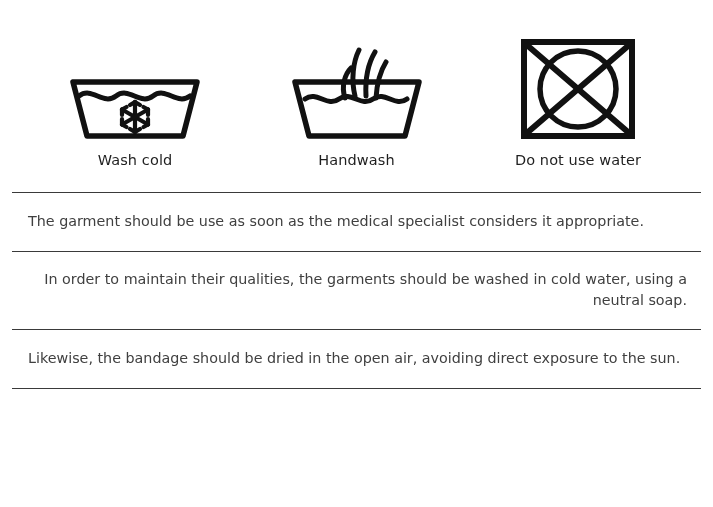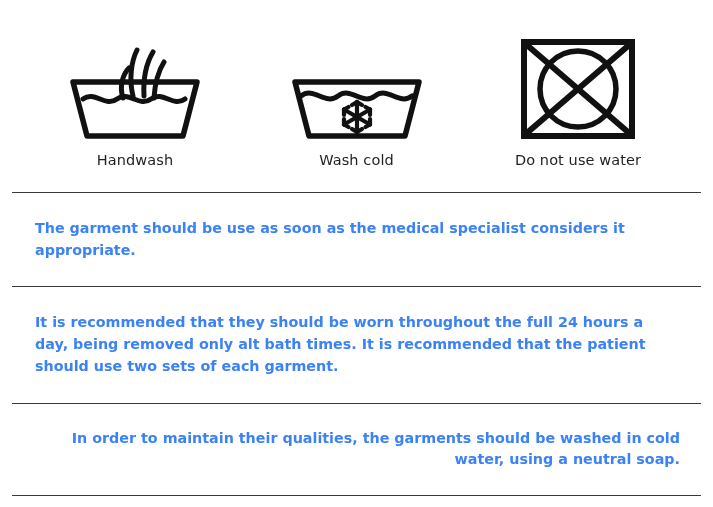--- a/index.html
+++ b/index.html
@@ -59,55 +59,35 @@
     border-top: 1px solid #3a3a3a;
     padding: 14px 10px 14px 12px;
     box-sizing: border-box;
   }
   .note-row:last-child {
     border-bottom: 1px solid #3a3a3a;
   }
   .note-text {
     font-size: 14.3px;
     line-height: 1.52;
-    color: #3b82f6;
-    margin: 11px;
-    font-weight: bold;
+    color: #404040;
+    margin: 4px;
   }
   .note-row.tight {
     padding-top: 13px;
     padding-bottom: 13px;
     text-align: right;
   }
 </style>
 </head>
 <body>
 
 <div class="page">
 
   <div class="symbols">
-
-    <div class="symbol-cell">
-      <div class="symbol-art">
-        <svg width="140" height="118" viewBox="0 0 140 118" xmlns="http://www.w3.org/2000/svg">
-          <g fill="none" stroke="#111111" stroke-width="5.5" stroke-linecap="round" stroke-linejoin="round">
-
-            <path d="M8,58 L132,58 L118,112 L22,112 Z"></path>
-
-            <path d="M18,75 C30,66 40,84 52,75 C64,66 74,84 86,75 C98,66 108,84 120,75" stroke-width="5"></path>
-
-            <path d="M58,74 C54,62 58,50 64,44" stroke-width="5"></path>
-            <path d="M68,72 C64,56 66,38 72,26" stroke-width="5"></path>
-            <path d="M79,72 C78,54 82,38 88,28" stroke-width="5"></path>
-            <path d="M89,74 C90,58 94,46 99,38" stroke-width="5"></path>
-          </g>
-        </svg>
-      </div>
-      <div class="symbol-label">Handwash</div>
-    </div>
 
     <div class="symbol-cell">
       <div class="symbol-art">
         <svg width="140" height="118" viewBox="0 0 140 118" xmlns="http://www.w3.org/2000/svg">
           <g fill="none" stroke="#111111" stroke-width="5.5" stroke-linecap="round" stroke-linejoin="round">
             <path d="M8,58 L132,58 L118,112 L22,112 Z"></path>
             <path d="M14,72 C27,62 38,82 51,72 C64,62 75,82 88,72 C101,62 112,82 125,72" stroke-width="5"></path>
 
             <g stroke-width="4.2" transform="translate(70,93)">
               <line x1="0" y1="-15" x2="0" y2="15"></line>
@@ -128,43 +108,62 @@
             </g>
           </g>
         </svg>
       </div>
       <div class="symbol-label">Wash cold</div>
     </div>
 
     <div class="symbol-cell">
       <div class="symbol-art">
         <svg width="140" height="118" viewBox="0 0 140 118" xmlns="http://www.w3.org/2000/svg">
+          <g fill="none" stroke="#111111" stroke-width="5.5" stroke-linecap="round" stroke-linejoin="round">
+
+            <path d="M8,58 L132,58 L118,112 L22,112 Z"></path>
+
+            <path d="M18,75 C30,66 40,84 52,75 C64,66 74,84 86,75 C98,66 108,84 120,75" stroke-width="5"></path>
+
+            <path d="M58,74 C54,62 58,50 64,44" stroke-width="5"></path>
+            <path d="M68,72 C64,56 66,38 72,26" stroke-width="5"></path>
+            <path d="M79,72 C78,54 82,38 88,28" stroke-width="5"></path>
+            <path d="M89,74 C90,58 94,46 99,38" stroke-width="5"></path>
+          </g>
+        </svg>
+      </div>
+      <div class="symbol-label">Handwash</div>
+    </div>
+
+    <div class="symbol-cell">
+      <div class="symbol-art">
+        <svg width="140" height="118" viewBox="0 0 140 118" xmlns="http://www.w3.org/2000/svg">
           <g fill="none" stroke="#111111" stroke-width="6" stroke-linecap="square" stroke-linejoin="miter">
             <rect x="16" y="18" width="108" height="94"></rect>
             <circle cx="70" cy="65" r="38" stroke-width="5.5"></circle>
             <line x1="20" y1="22" x2="120" y2="108"></line>
             <line x1="120" y1="22" x2="20" y2="108"></line>
           </g>
         </svg>
       </div>
       <div class="symbol-label">Do not use water</div>
     </div>
 
   </div>
 
   <div class="notes">
 
     <div class="note-row">
       <p class="note-text">The garment should be use as soon as the medical specialist considers it appropriate.</p>
     </div>
 
-    <div class="note-row">
-      <p class="note-text">It is recommended that they should be worn throughout the full 24 hours a day, being removed only alt bath times. It is recommended that the patient should use two sets of each garment.</p>
-    </div>
 
     <div class="note-row tight">
       <p class="note-text">In order to maintain their qualities, the garments should be washed in cold water, using a neutral soap.</p>
     </div>
 
+    <div class="note-row">
+      <p class="note-text">Likewise, the bandage should be dried in the open air, avoiding direct exposure to the sun.</p>
+    </div>
 
   </div>
 
 </div>
 
 </body></html>

